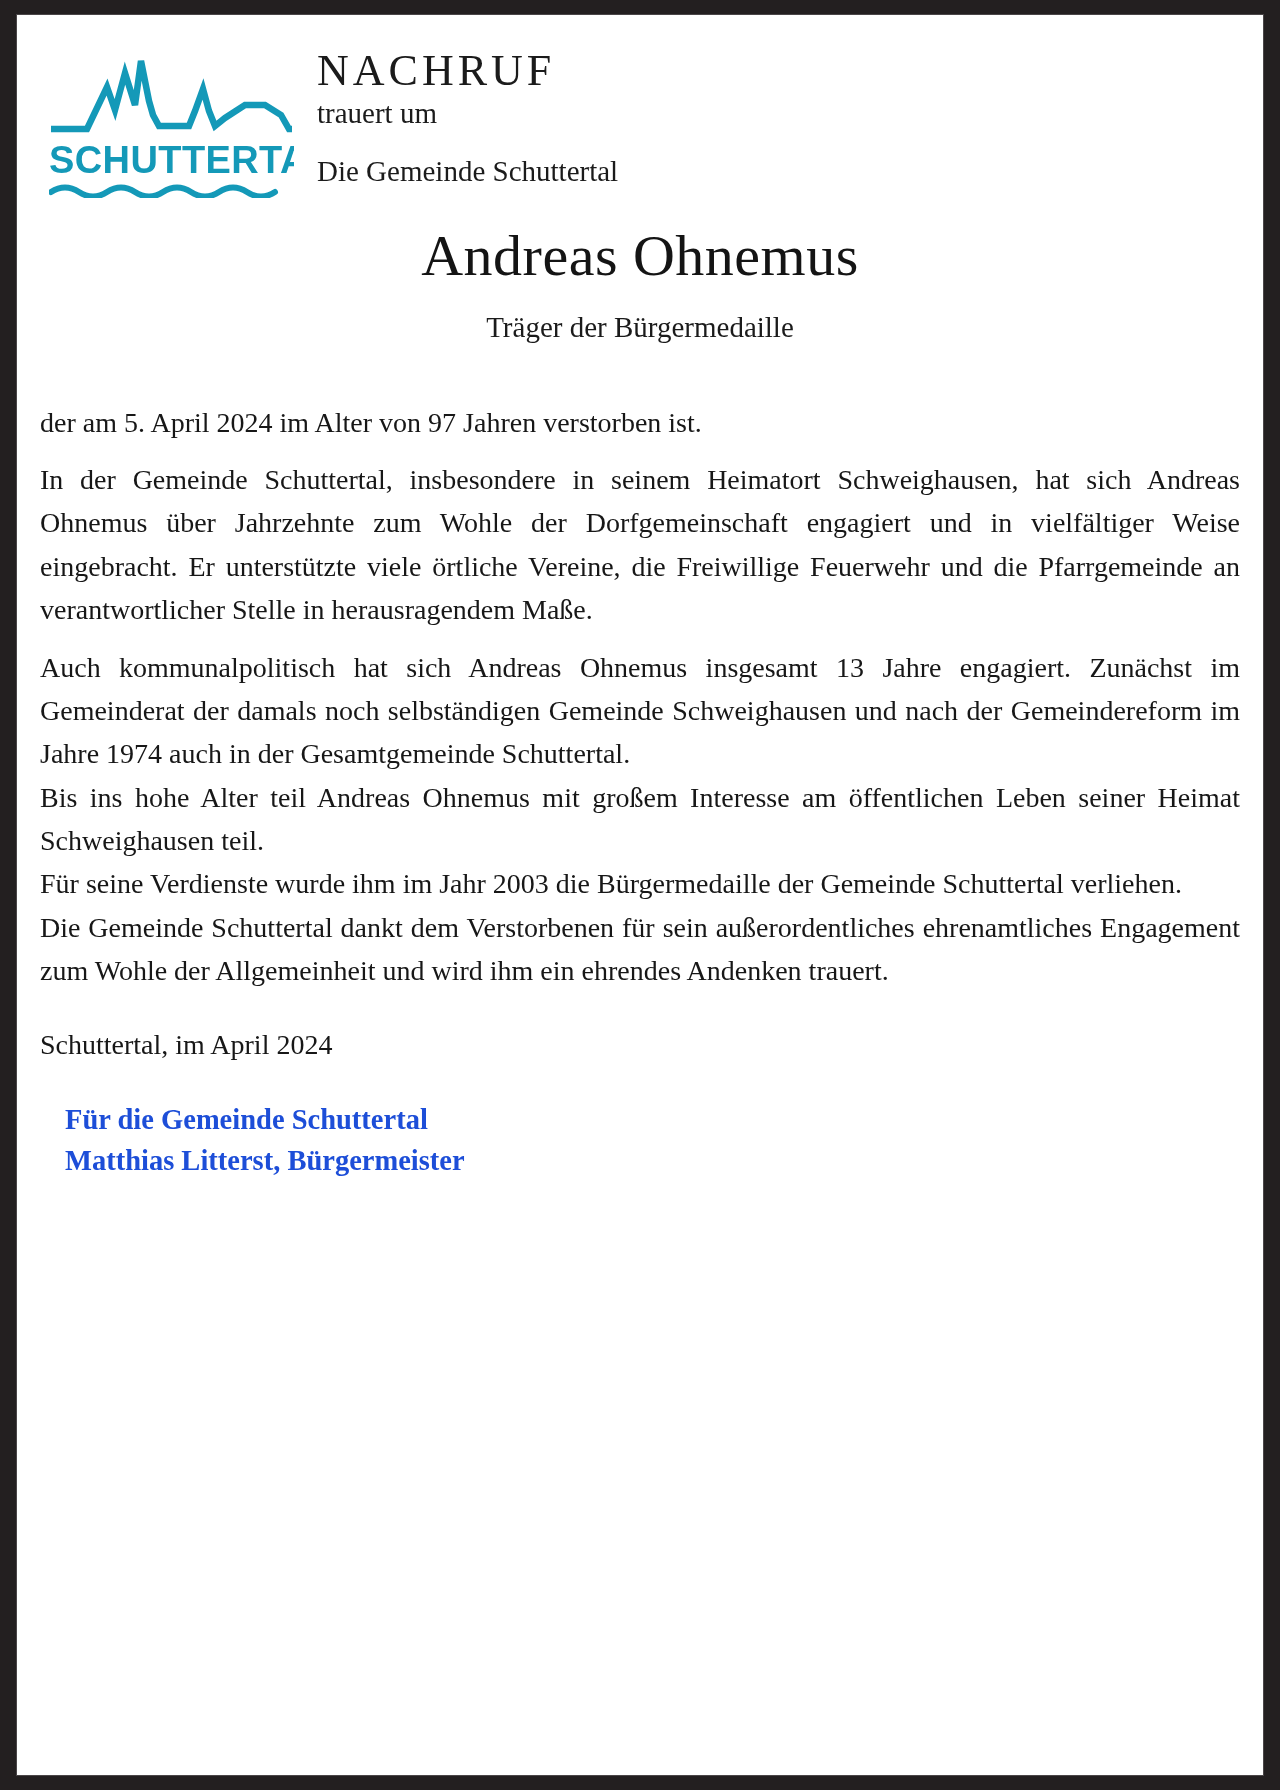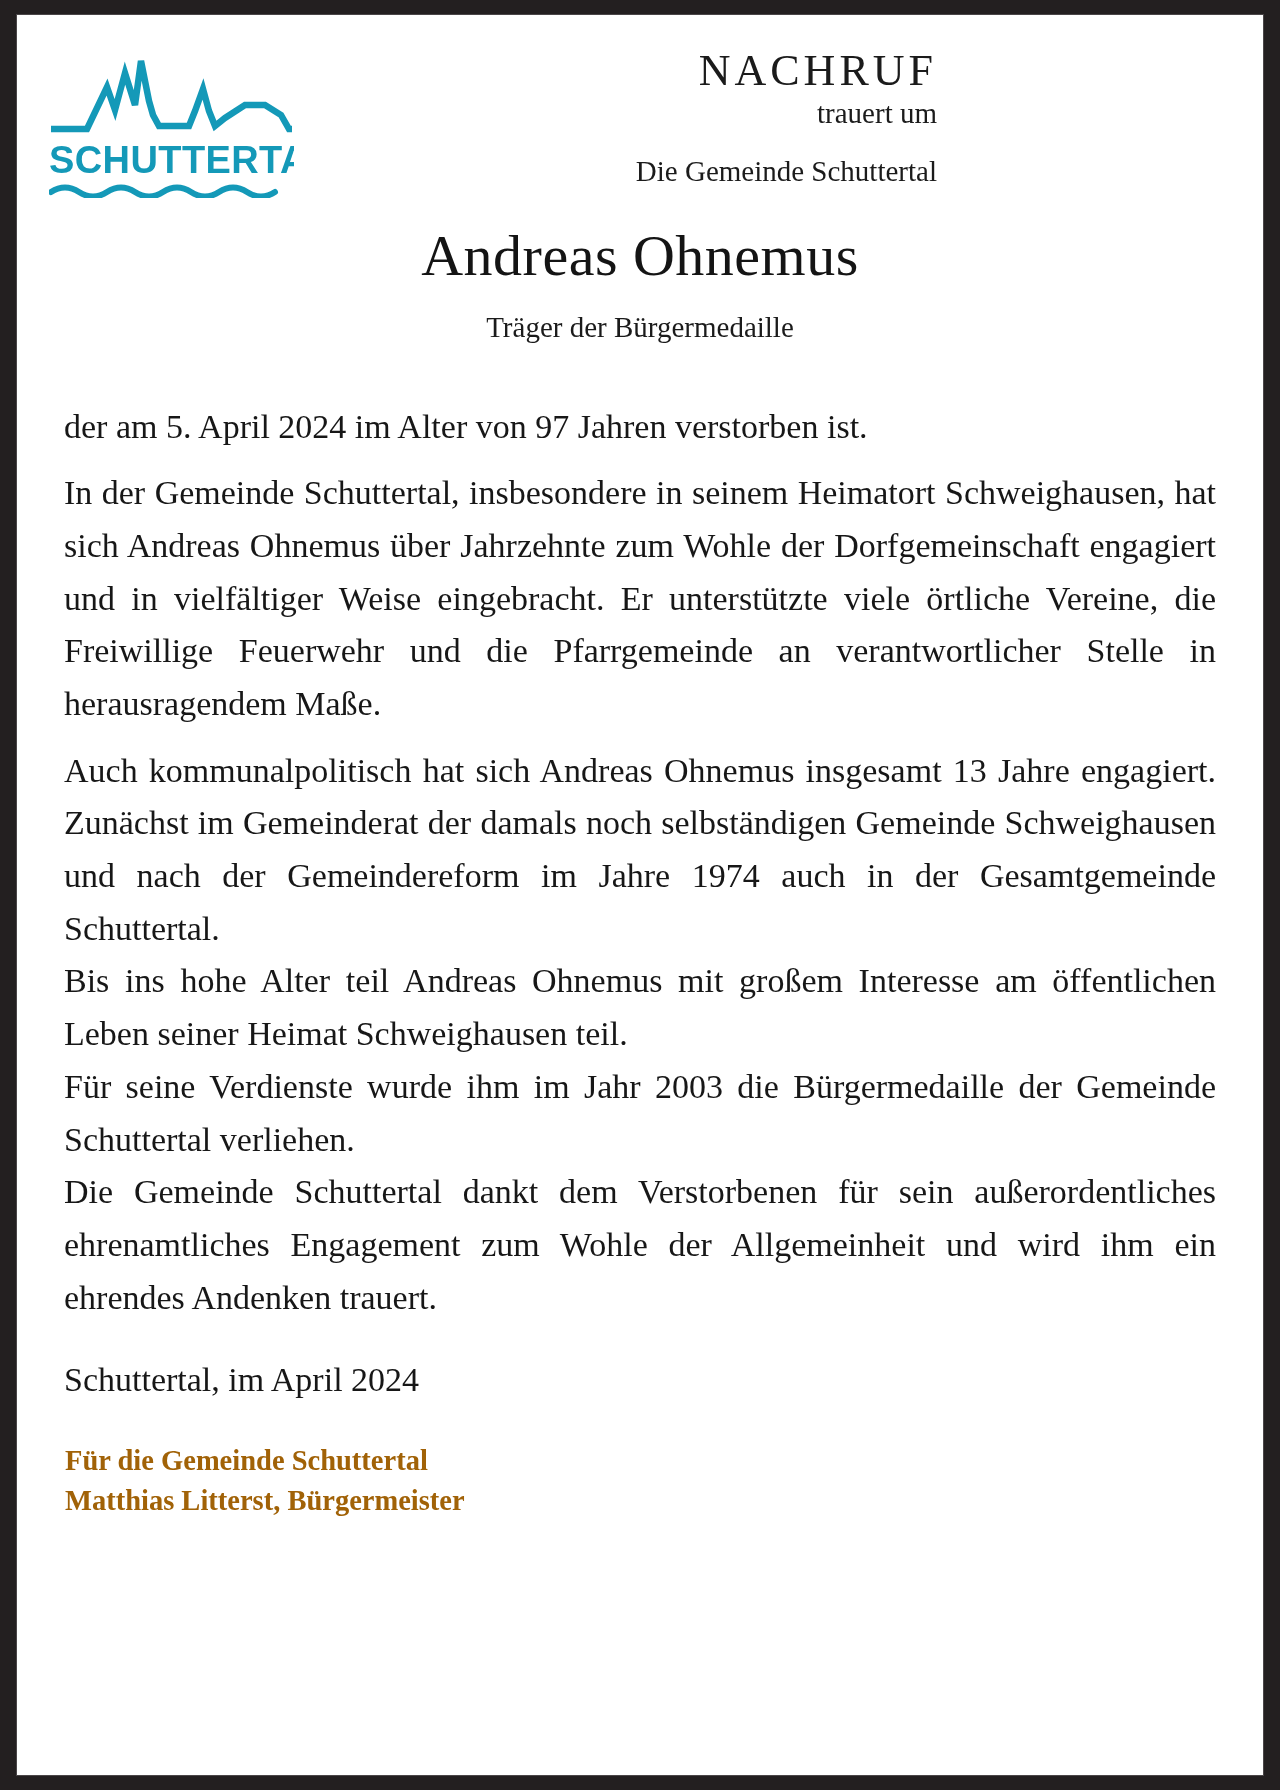--- a/index.html
+++ b/index.html
@@ -39,21 +39,21 @@
     width: 245px;
     height: 145px;
   }
   .logo svg { display: block; width: 245px; height: 145px; }
 
   .header-center {
     position: absolute;
     left: 300px;
     top: 34px;
     width: 620px;
-    text-align: right;
+    text-align: left;
   }
 
   .nachruf {
     font-size: 44px;
     letter-spacing: 4px;
     color: #1b1b1b;
     line-height: 1.0;
     font-weight: 400;
   }
 
@@ -79,22 +79,22 @@
   .honorific {
     font-size: 29px;
     color: #1b1b1b;
     margin-top: 22px;
     line-height: 1.3;
   }
 
   
   .body-text {
     margin: 0 auto;
-    padding: 0 47px;
-    font-size: 34px;
+    padding: 0 23px;
+    font-size: 28px;
     line-height: 1.55;
     color: #171717;
     text-align: justify;
     font-family: "Liberation Serif", "DejaVu Serif", serif;
   }
   .body-text p {
     margin: 0 0 14px 0;
     text-align: justify;
     -webkit-hyphens: manual;
     hyphens: manual;
@@ -107,21 +107,21 @@
     margin-top: 30px !important;
     text-align: center;
   }
 
   .signature {
     padding: 0 48px;
     margin-top: 34px;
     font-size: 28.5px;
     line-height: 1.42;
     font-weight: bold;
-    color: #a16207;
+    color: #1d4ed8;
   }
   .signature div { text-align: left; }
 </style>
 </head>
 <body>
 
 <div id="notice-frame">
 
   <div class="header">
 

